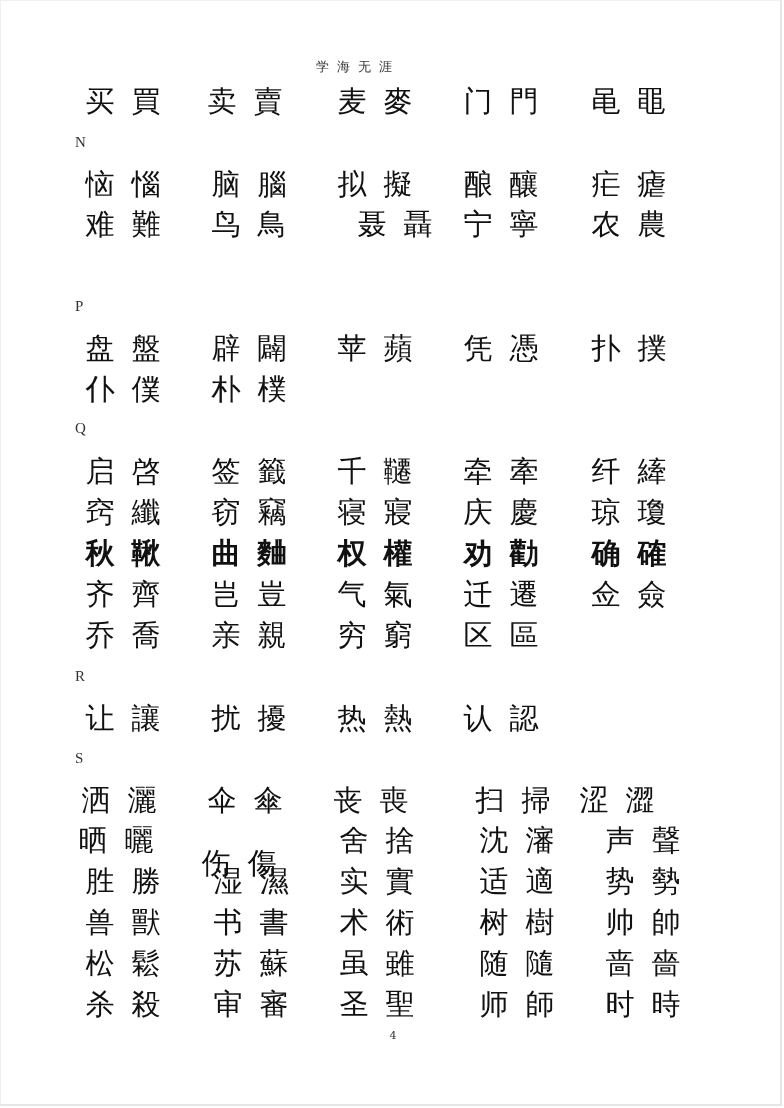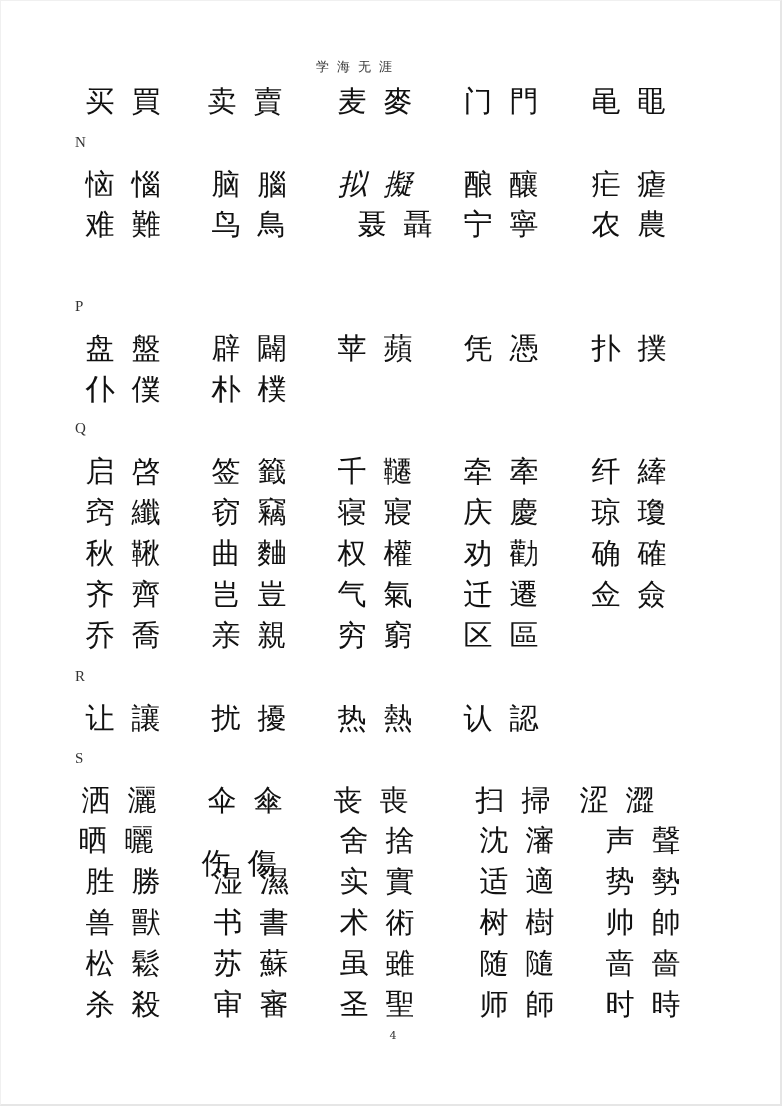--- a/index.html
+++ b/index.html
@@ -43,21 +43,21 @@
         <div class="pair" style="left: 84px;"><span>买</span><span class="s">買</span></div>
         <div class="pair" style="left: 206px;"><span>卖</span><span class="s">賣</span></div>
         <div class="pair" style="left: 336px;"><span>麦</span><span class="s">麥</span></div>
         <div class="pair" style="left: 462px;"><span>门</span><span class="s">門</span></div>
         <div class="pair" style="left: 590px;"><span>黾</span><span class="s">黽</span></div>
       </div>
       <div class="letter" style="top: 133px;">N</div>
       <div class="row" style="top: 163px;">
         <div class="pair" style="left: 84px;"><span>恼</span><span class="s">惱</span></div>
         <div class="pair" style="left: 210px;"><span>脑</span><span class="s">腦</span></div>
-        <div class="pair" style="left: 336px; font-style: italic;"><span>拟</span><span class="s">擬</span></div>
+        <div class="pair" style="left: 336px;"><span>拟</span><span class="s">擬</span></div>
         <div class="pair" style="left: 462px;"><span>酿</span><span class="s">釀</span></div>
         <div class="pair" style="left: 590px;"><span>疟</span><span class="s">瘧</span></div>
       </div>
       <div class="row" style="top: 203px;">
         <div class="pair" style="left: 84px;"><span>难</span><span class="s">難</span></div>
         <div class="pair" style="left: 210px;"><span>鸟</span><span class="s">鳥</span></div>
         <div class="pair" style="left: 356px;"><span>聂</span><span class="s">聶</span></div>
         <div class="pair" style="left: 462px;"><span>宁</span><span class="s">寧</span></div>
         <div class="pair" style="left: 590px;"><span>农</span><span class="s">農</span></div>
       </div>
@@ -81,21 +81,21 @@
         <div class="pair" style="left: 462px;"><span>牵</span><span class="s">牽</span></div>
         <div class="pair" style="left: 590px;"><span>纤</span><span class="s">縴</span></div>
       </div>
       <div class="row" style="top: 491px;">
         <div class="pair" style="left: 84px;"><span>窍</span><span class="s">纖</span></div>
         <div class="pair" style="left: 210px;"><span>窃</span><span class="s">竊</span></div>
         <div class="pair" style="left: 336px;"><span>寝</span><span class="s">寢</span></div>
         <div class="pair" style="left: 462px;"><span>庆</span><span class="s">慶</span></div>
         <div class="pair" style="left: 590px;"><span>琼</span><span class="s">瓊</span></div>
       </div>
-      <div class="row" style="top: 532px;">
+      <div class="row" style="top: 532px; font-weight: bold;">
         <div class="pair" style="left: 84px;"><span>秋</span><span class="s">鞦</span></div>
         <div class="pair" style="left: 210px;"><span>曲</span><span class="s">麯</span></div>
         <div class="pair" style="left: 336px;"><span>权</span><span class="s">權</span></div>
         <div class="pair" style="left: 462px;"><span>劝</span><span class="s">勸</span></div>
         <div class="pair" style="left: 590px;"><span>确</span><span class="s">確</span></div>
       </div>
       <div class="row" style="top: 573px;">
         <div class="pair" style="left: 84px;"><span>齐</span><span class="s">齊</span></div>
         <div class="pair" style="left: 210px;"><span>岂</span><span class="s">豈</span></div>
         <div class="pair" style="left: 336px;"><span>气</span><span class="s">氣</span></div>

